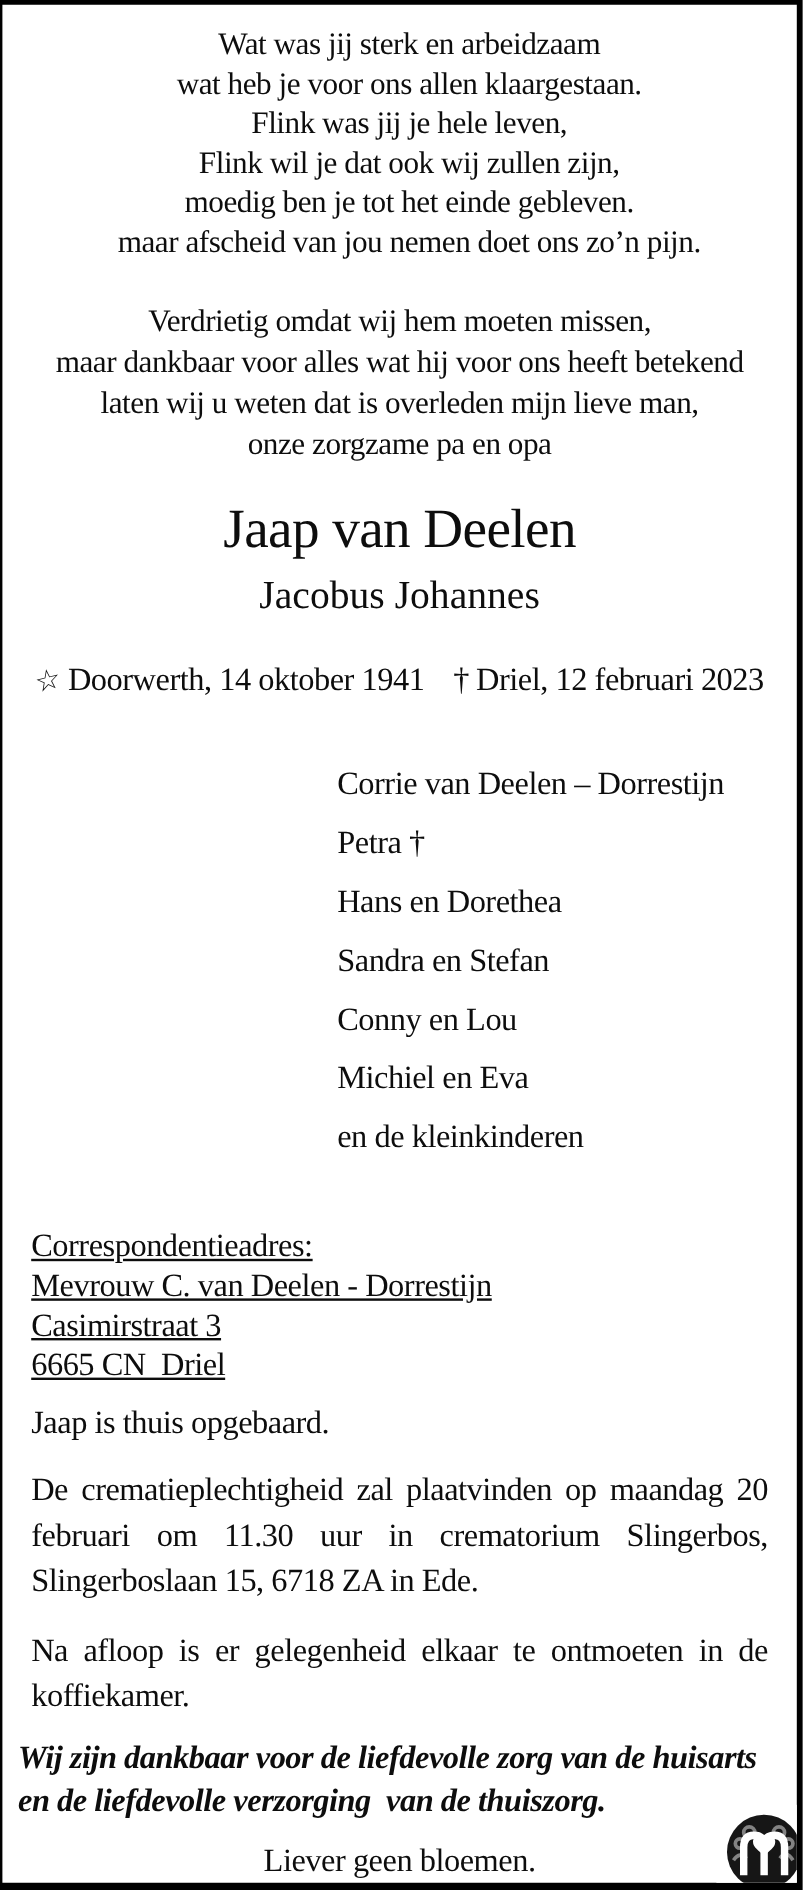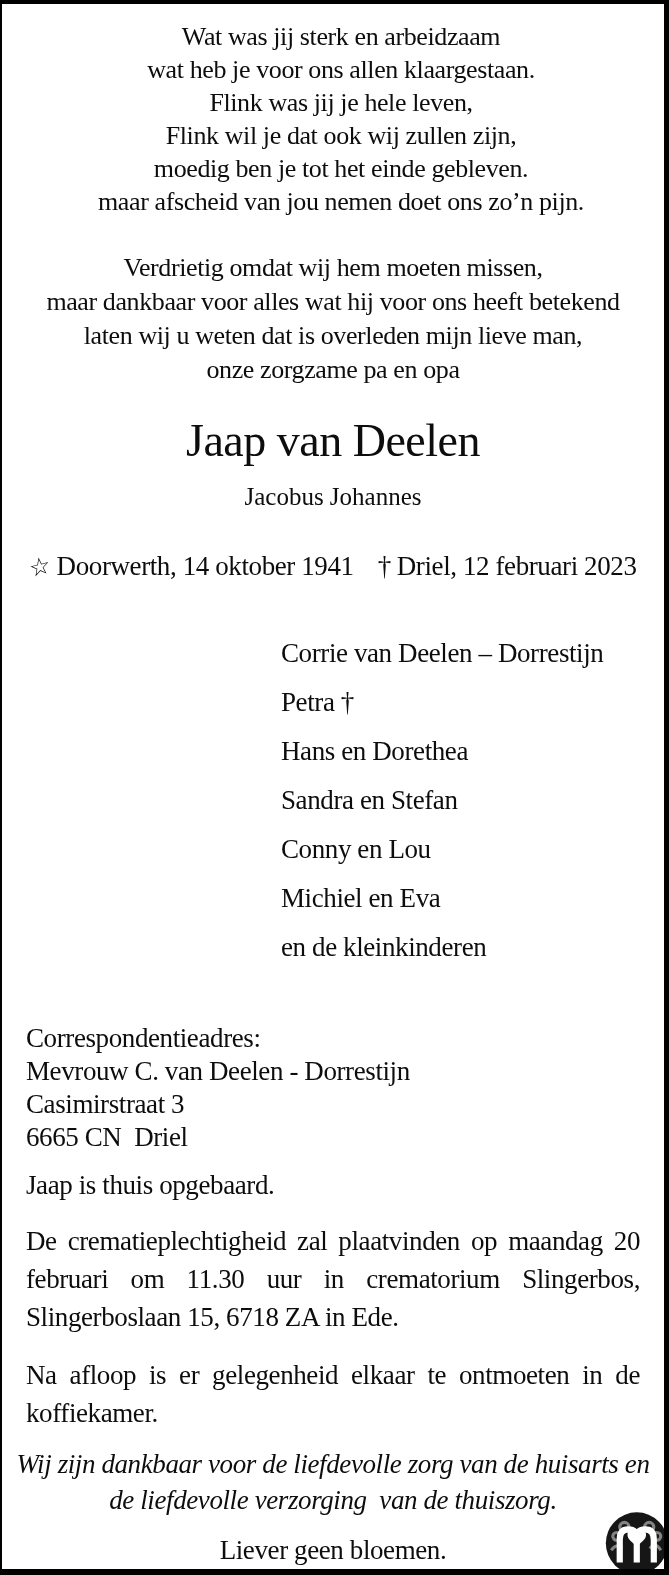--- a/index.html
+++ b/index.html
@@ -31,21 +31,21 @@
     letter-spacing: -0.4px;
   }
   .deceased-name {
     margin-top: 28px;
     font-size: 46px;
     line-height: 52px;
     letter-spacing: -0.5px;
   }
   .deceased-fullname {
     margin-top: 11px;
-    font-size: 25px;
+    font-size: 33px;
     line-height: 38px;
   }
   .dates {
     margin-top: 33px;
     font-size: 27px;
     line-height: 34px;
     display: flex;
     justify-content: center;
     gap: 24px;
     white-space: nowrap;
@@ -63,20 +63,21 @@
     margin: 54px 0 0 279px;
     font-size: 27px;
     letter-spacing: -0.4px;
   }
   .family-row { height: 30px; margin-bottom: 19px; }
   .address {
     margin: 60px 0 0 24px;
     font-size: 27px;
     line-height: 33px;
     letter-spacing: -0.4px;
+    text-decoration: underline;
   }
   .address .line { white-space: pre-wrap; }
   .home-note {
     margin: 15px 0 0 24px;
     font-size: 27px;
     line-height: 33px;
     letter-spacing: -0.4px;
   }
   .paragraph {
     margin: 20px 24px 0 24px;
@@ -84,23 +85,24 @@
     line-height: 38px;
     text-align: justify;
     letter-spacing: -0.4px;
   }
   .thanks {
     margin: 14px auto 0 auto;
     max-width: 636px;
     font-size: 27px;
     line-height: 36px;
     font-style: italic;
-    text-align: center;
+    text-align: left;
     letter-spacing: -0.4px;
     white-space: pre-wrap;
+    font-weight: bold;
   }
   .flowers {
     margin-top: 16px;
     font-size: 27px;
     line-height: 33px;
     letter-spacing: -0.4px;
   }
   .logo-wrap {
     position: absolute;
     right: -5px;

